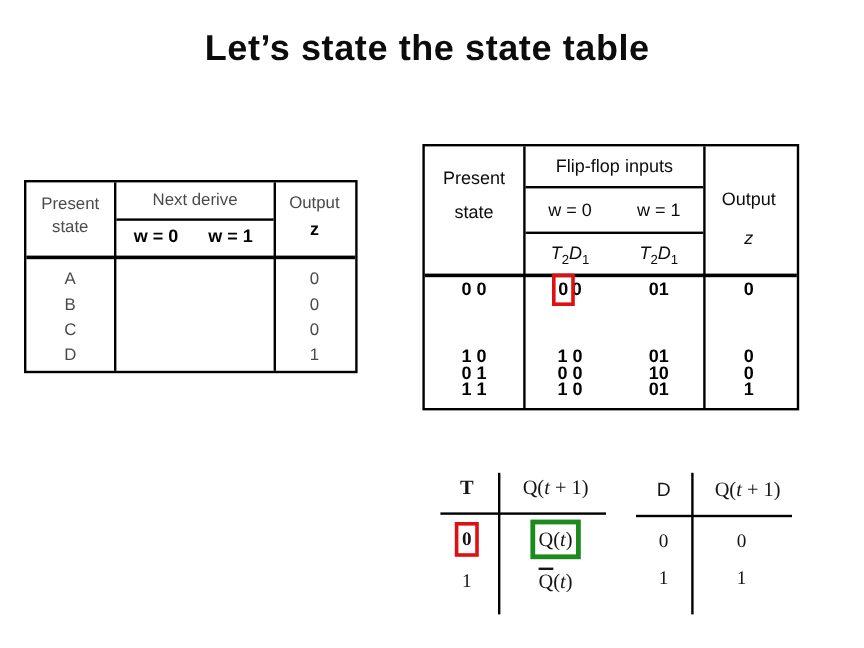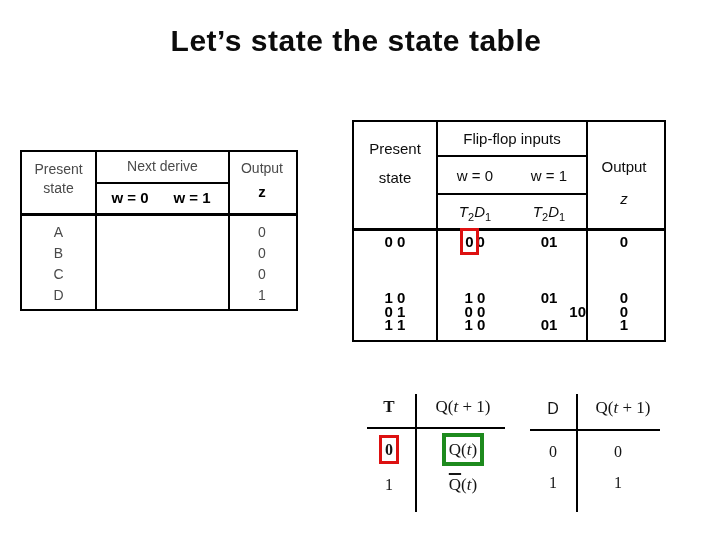--- a/index.html
+++ b/index.html
@@ -112,21 +112,21 @@
 
     <div class="abs data" style="left:0;top:111px;width:100%;height:22px;">
       <span class="abs ctr" style="left:0;width:82px;">0 0</span>
       <span class="abs ctr" style="left:84px;width:74px;"><span class="red-outline">0</span><span style="margin-left:3px;">0</span></span>
       <span class="abs ctr" style="left:158px;width:74px;">01</span>
       <span class="abs ctr" style="left:232px;width:76px;">0</span>
     </div>
     <div class="abs data" style="left:0;top:152px;width:100%;height:22px;margin-top:29px;">
       <span class="abs ctr" style="left:0;width:82px;">0 1</span>
       <span class="abs ctr" style="left:84px;width:74px;">0 0</span>
-      <span class="abs ctr" style="left:158px;width:74px;text-align:right;">10</span>
+      <span class="abs ctr" style="left:158px;width:74px;">10</span>
       <span class="abs ctr" style="left:232px;width:76px;">0</span>
     </div>
     <div class="abs data" style="left:0;top:167px;width:100%;height:22px;">
       <span class="abs ctr" style="left:0;width:82px;">1 0</span>
       <span class="abs ctr" style="left:84px;width:74px;">1 0</span>
       <span class="abs ctr" style="left:158px;width:74px;">01</span>
       <span class="abs ctr" style="left:232px;width:76px;">0</span>
     </div>
     <div class="abs data" style="left:0;top:194px;width:100%;height:22px;">
       <span class="abs ctr" style="left:0;width:82px;">1 1</span>

